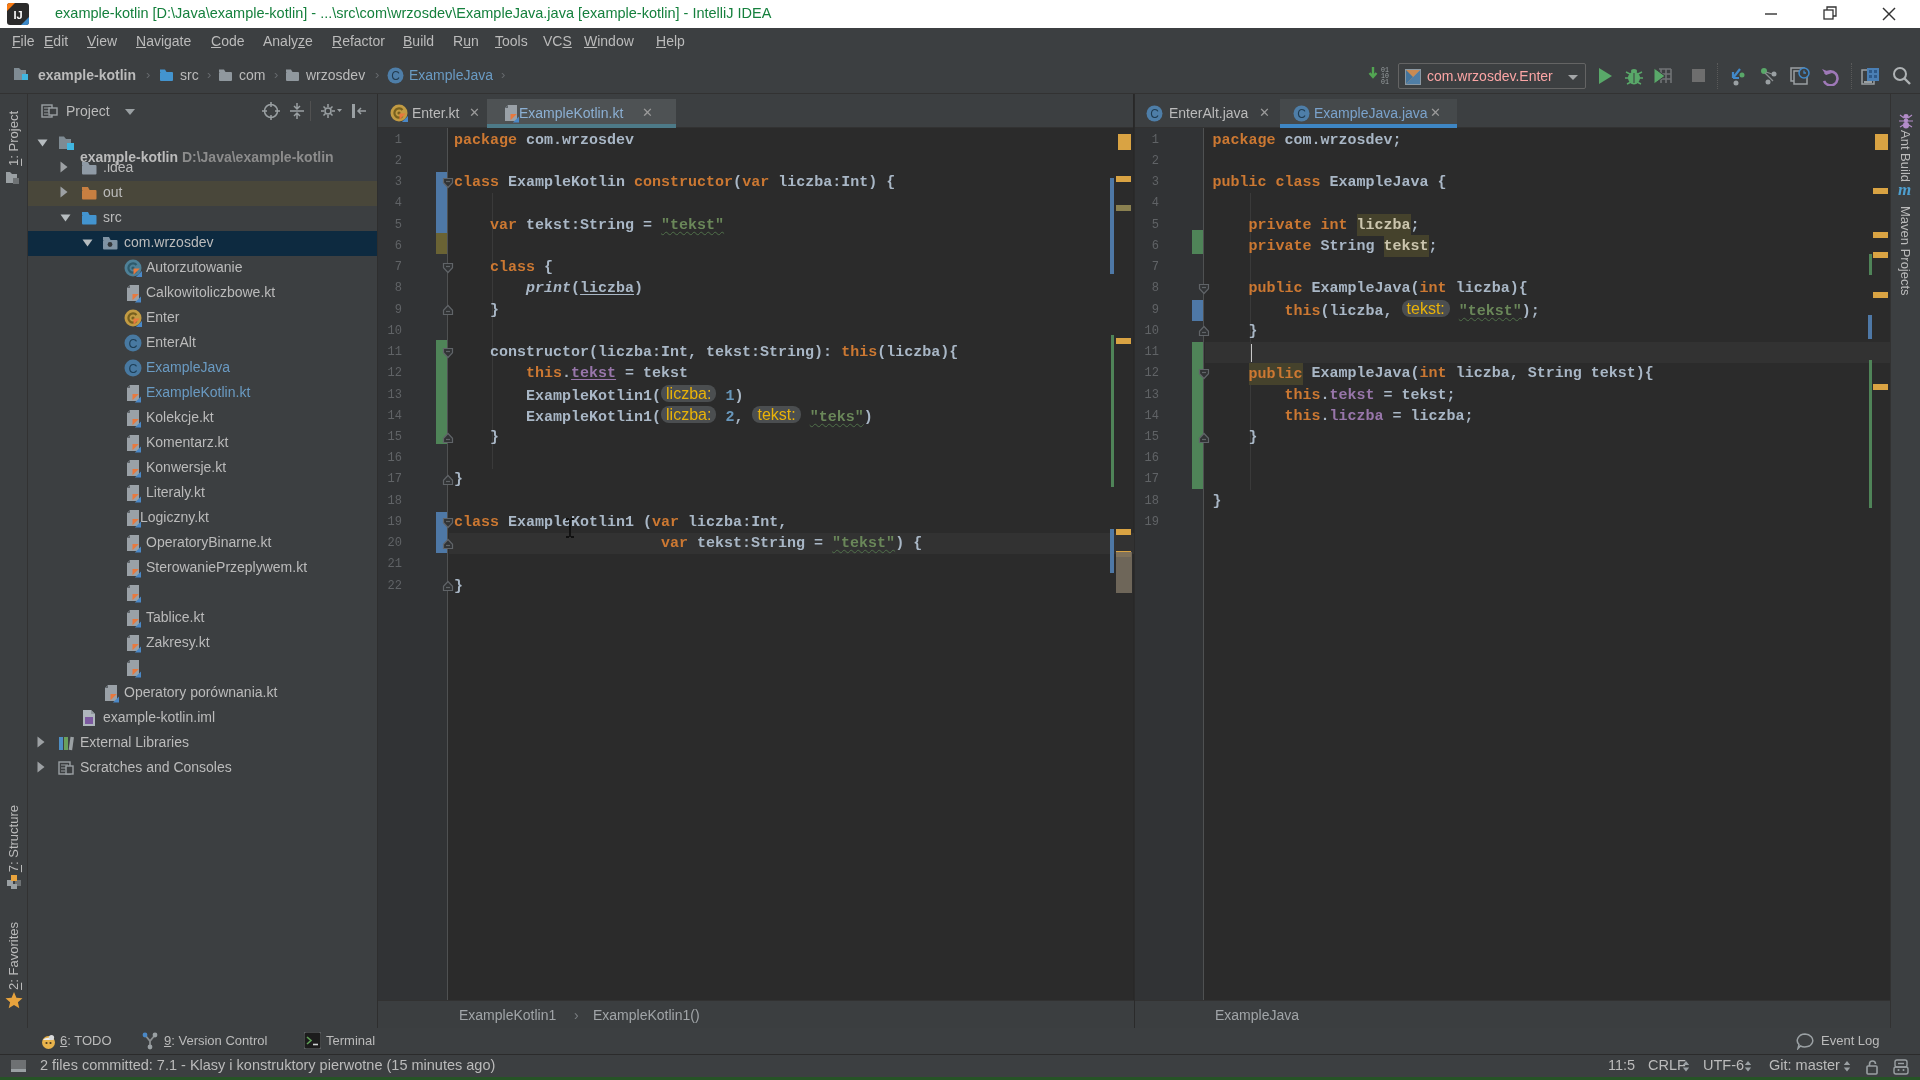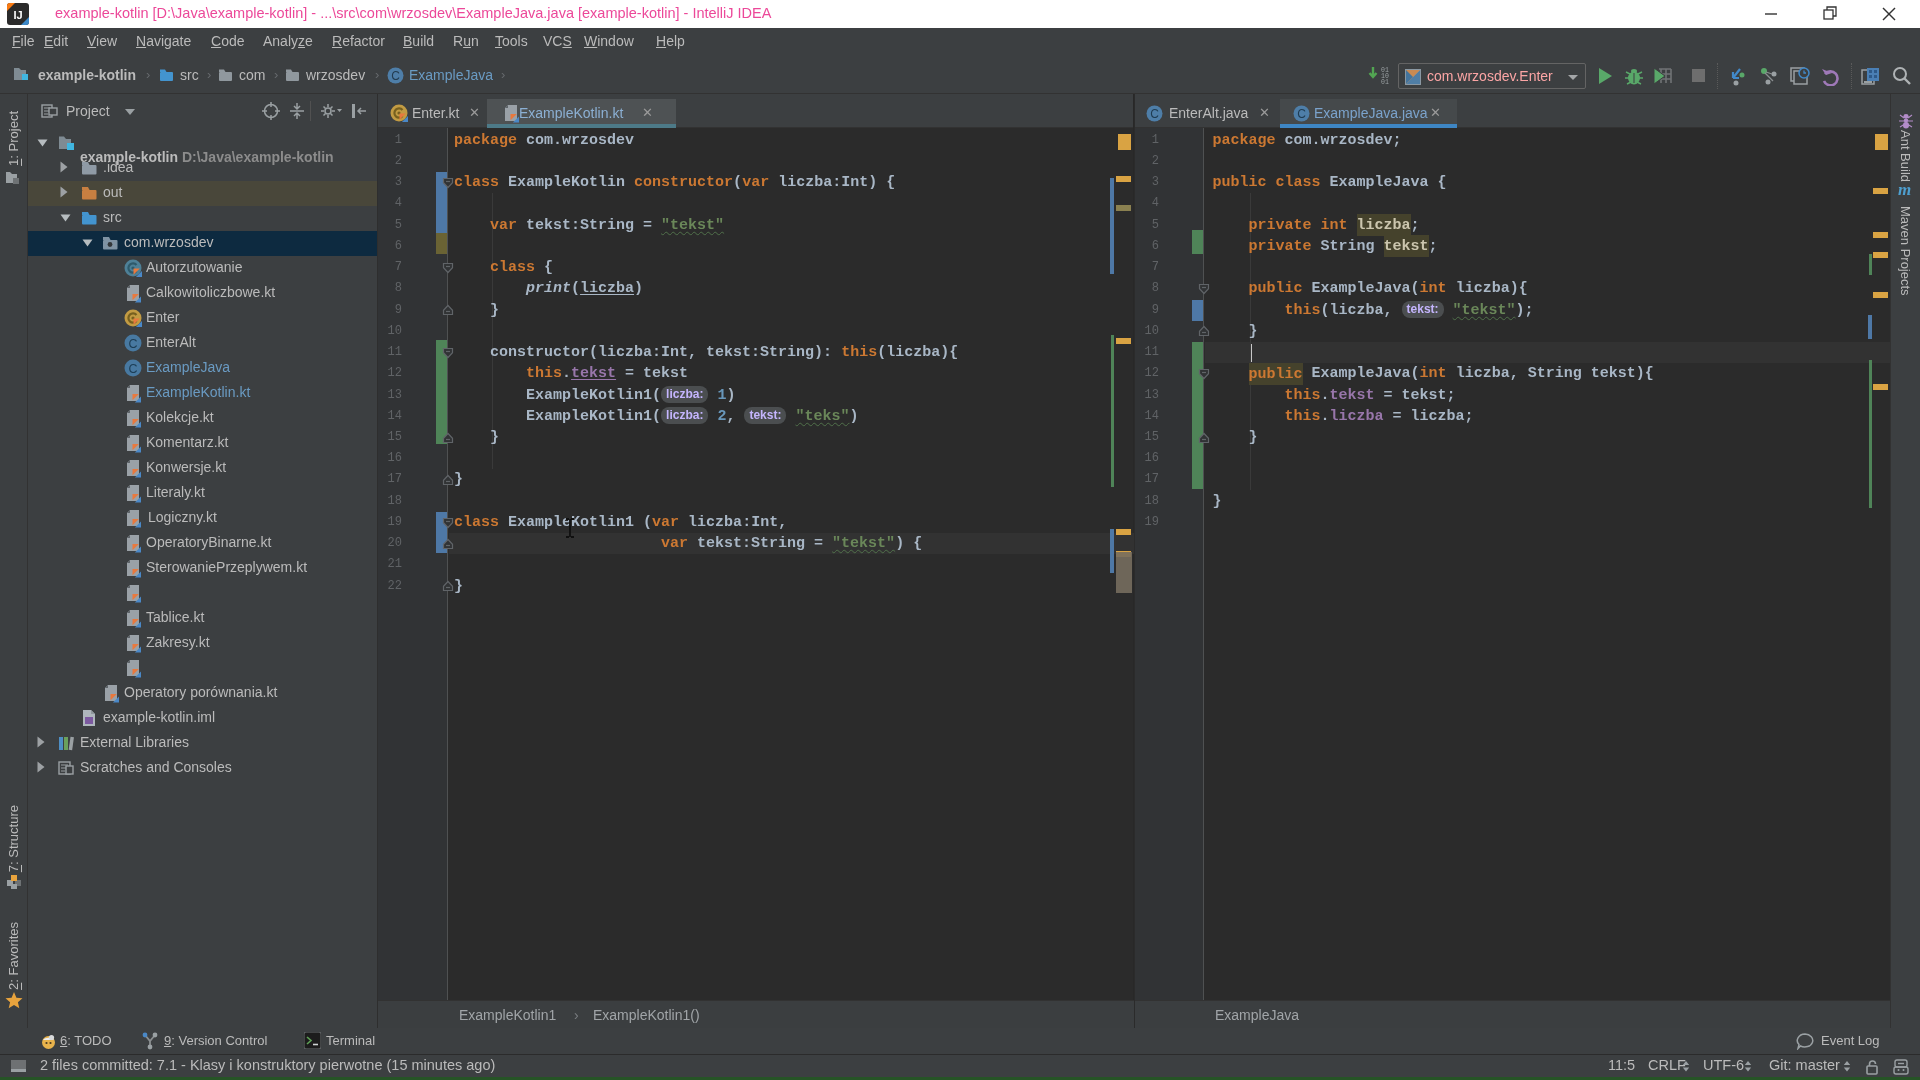--- a/index.html
+++ b/index.html
@@ -1,20 +1,20 @@
 <!DOCTYPE html>
 <html><head><meta charset="utf-8"><style>
 *{margin:0;padding:0;box-sizing:border-box;}
 html,body{width:1920px;height:1080px;overflow:hidden;background:#2b2b2b;
  font-family:"Liberation Sans",sans-serif;}
 .abs{position:absolute;}
 #root{position:absolute;left:0;top:0;width:1920px;height:1080px;}
 
 #title{left:0;top:0;width:1920px;height:28px;background:#ffffff;color:#1b1b1b;}
-#title .txt{left:55px;top:5px;font-size:14.5px;color:#ec4899;}
+#title .txt{left:55px;top:5px;font-size:14.5px;color:#15803d;}
 
 #menubar{left:0;top:28px;width:1920px;height:29px;background:#3c3f41;color:#bbbbbb;font-size:14px;}
 #menubar span.mi{position:absolute;top:5px;}
 
 #navbar{left:0;top:57px;width:1920px;height:37px;background:#3c3f41;border-bottom:1px solid #323232;}
 .crumb{position:absolute;top:10px;font-size:14px;color:#bbbbbb;}
 .crumbsep{position:absolute;top:10px;color:#666a6d;font-size:13px;}
 
 #lstripe{left:0;top:94px;width:28px;height:934px;background:#3c3f41;border-right:1px solid #323232;}
 #rstripe{left:1890px;top:94px;width:30px;height:934px;background:#3c3f41;border-left:1px solid #323232;}
@@ -39,22 +39,22 @@
 .cl{position:absolute;font-family:"Liberation Mono",monospace;font-size:15px;line-height:21.24px;white-space:pre;color:#a9b7c6;font-weight:bold;}
 .k{color:#cc7832;}
 .s{color:#6a8759;}
 .n{color:#6897bb;}
 .f{color:#9876aa;}
 .w{text-decoration-style:wavy;text-decoration-color:#5e6a60;text-decoration-thickness:1px;text-underline-offset:2px;}
 .sw{text-decoration:underline;text-decoration-style:wavy;text-decoration-color:#50704a;text-decoration-thickness:1px;text-underline-offset:2px;}
 .u{text-decoration:underline;text-decoration-color:#a9b7c6;text-underline-offset:2px;}
 .uf{text-decoration:underline;text-decoration-color:#9876aa;text-underline-offset:2px;}
 .it{font-style:italic;}
-.chip{display:inline-block;background:#4b4e50;color:#c4b5fd;border-radius:8px;font-weight:bold;
-  font-family:"Liberation Sans",sans-serif;font-size:12px;line-height:17px;height:17px;
+.chip{display:inline-block;background:#4b4e50;color:#eab308;border-radius:8px;font-weight:normal;
+  font-family:"Liberation Sans",sans-serif;font-size:16px;line-height:17px;height:17px;
   padding:0 5px;vertical-align:1px;}
 .hlbox{background:#45422c;padding:2.6px 0;}
 .pale{color:#cbc5ae;}
 .crumbbar{position:absolute;left:0;top:906px;height:28px;background:#3b3e40;border-top:1px solid #323232;font-size:14px;color:#a1a5a8;}
 
 #toolbar{left:0;top:1028px;width:1920px;height:26px;background:#3c3f41;font-size:13px;color:#bbbbbb;}
 #statusbar{left:0;top:1054px;width:1920px;height:23px;background:#3c3f41;border-top:1px solid #2b2b2b;font-size:14.5px;color:#bbbbbb;}
 #greenstrip{left:0;top:1077px;width:1920px;height:3px;background:#265426;}
 .ic{position:absolute;}
 </style></head><body>
@@ -422,21 +422,21 @@
       </div>
 <svg class="ic" style="left:96px;top:414.5px" width="18" height="19">
         <path d="M6 1 H15 V17 H3 V4 Z" fill="#9aa1a7"></path>
         <path d="M6 1 V4 H3 Z" fill="#5d6368"></path>
         <g transform="translate(8.5,10)">
           <path d="M0 0 H6.3 L0 6.3 Z" fill="#e8793e"></path>
           <path d="M8.5 8.5 V2.4 L2.4 8.5 Z" fill="#4a88c7"></path>
         </g>
       </svg>
 <div class="trow" style="top:411.5px">
-        <span class="lbl " style="left:120px;">Logiczny.kt</span>
+        <span class="lbl " style="left:112px;">Logiczny.kt</span>
       </div>
 <svg class="ic" style="left:96px;top:439.5px" width="18" height="19">
         <path d="M6 1 H15 V17 H3 V4 Z" fill="#9aa1a7"></path>
         <path d="M6 1 V4 H3 Z" fill="#5d6368"></path>
         <g transform="translate(8.5,10)">
           <path d="M0 0 H6.3 L0 6.3 Z" fill="#e8793e"></path>
           <path d="M8.5 8.5 V2.4 L2.4 8.5 Z" fill="#4a88c7"></path>
         </g>
       </svg>
 <div class="trow" style="top:436.5px">

